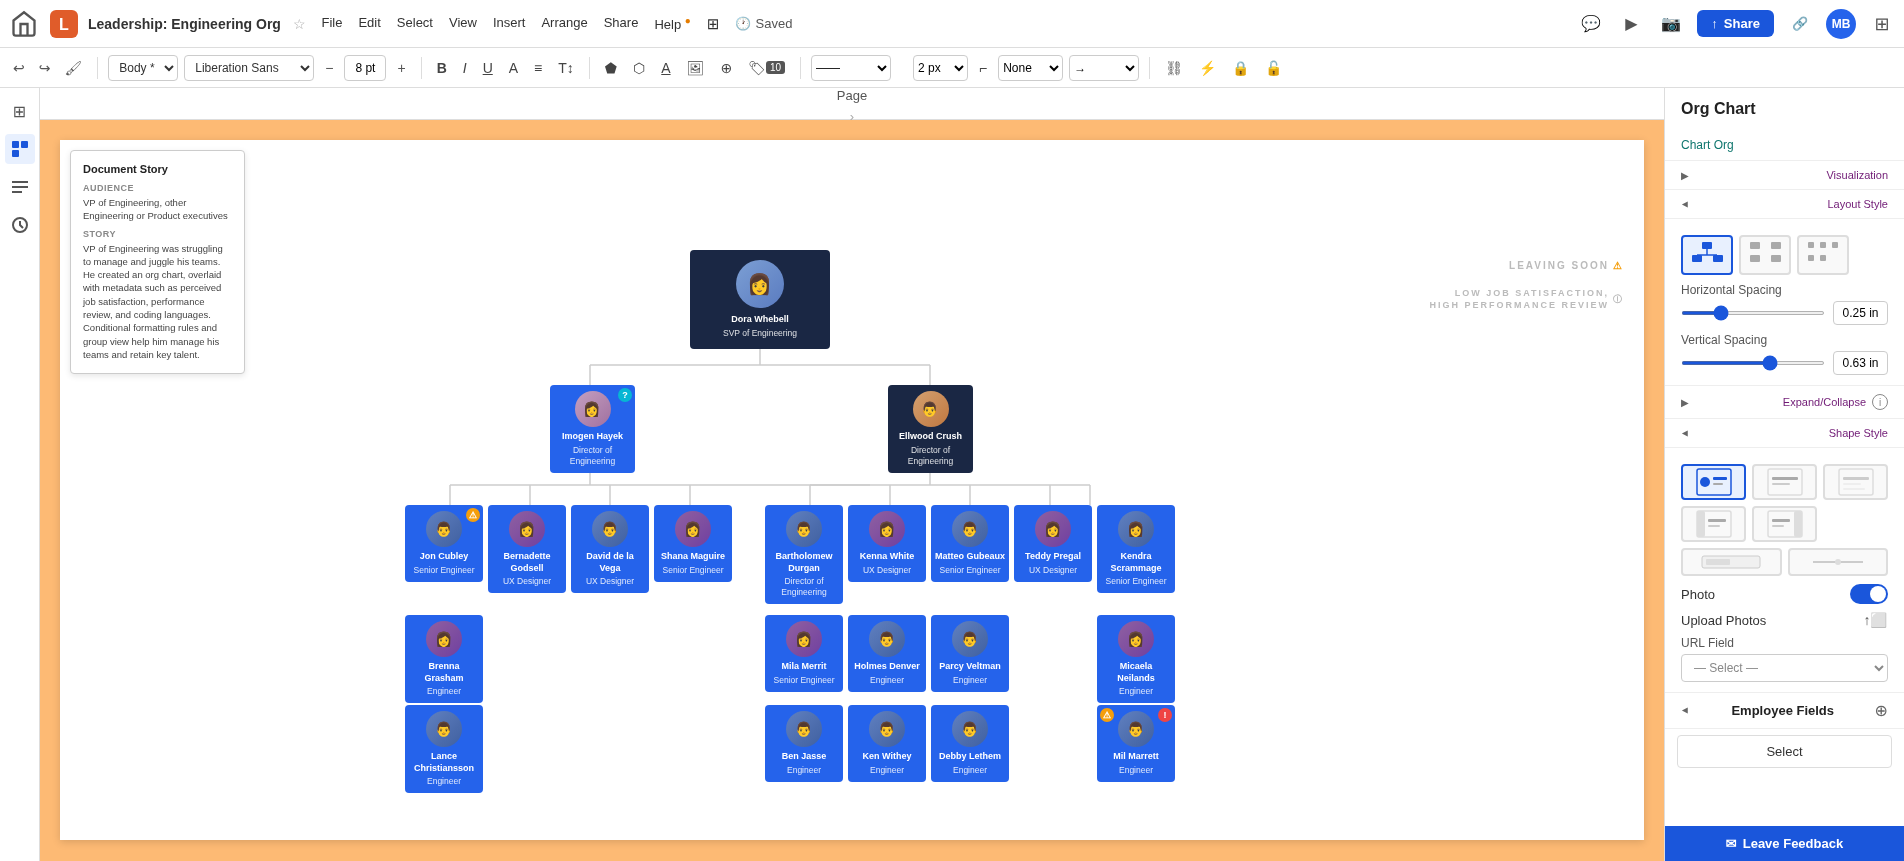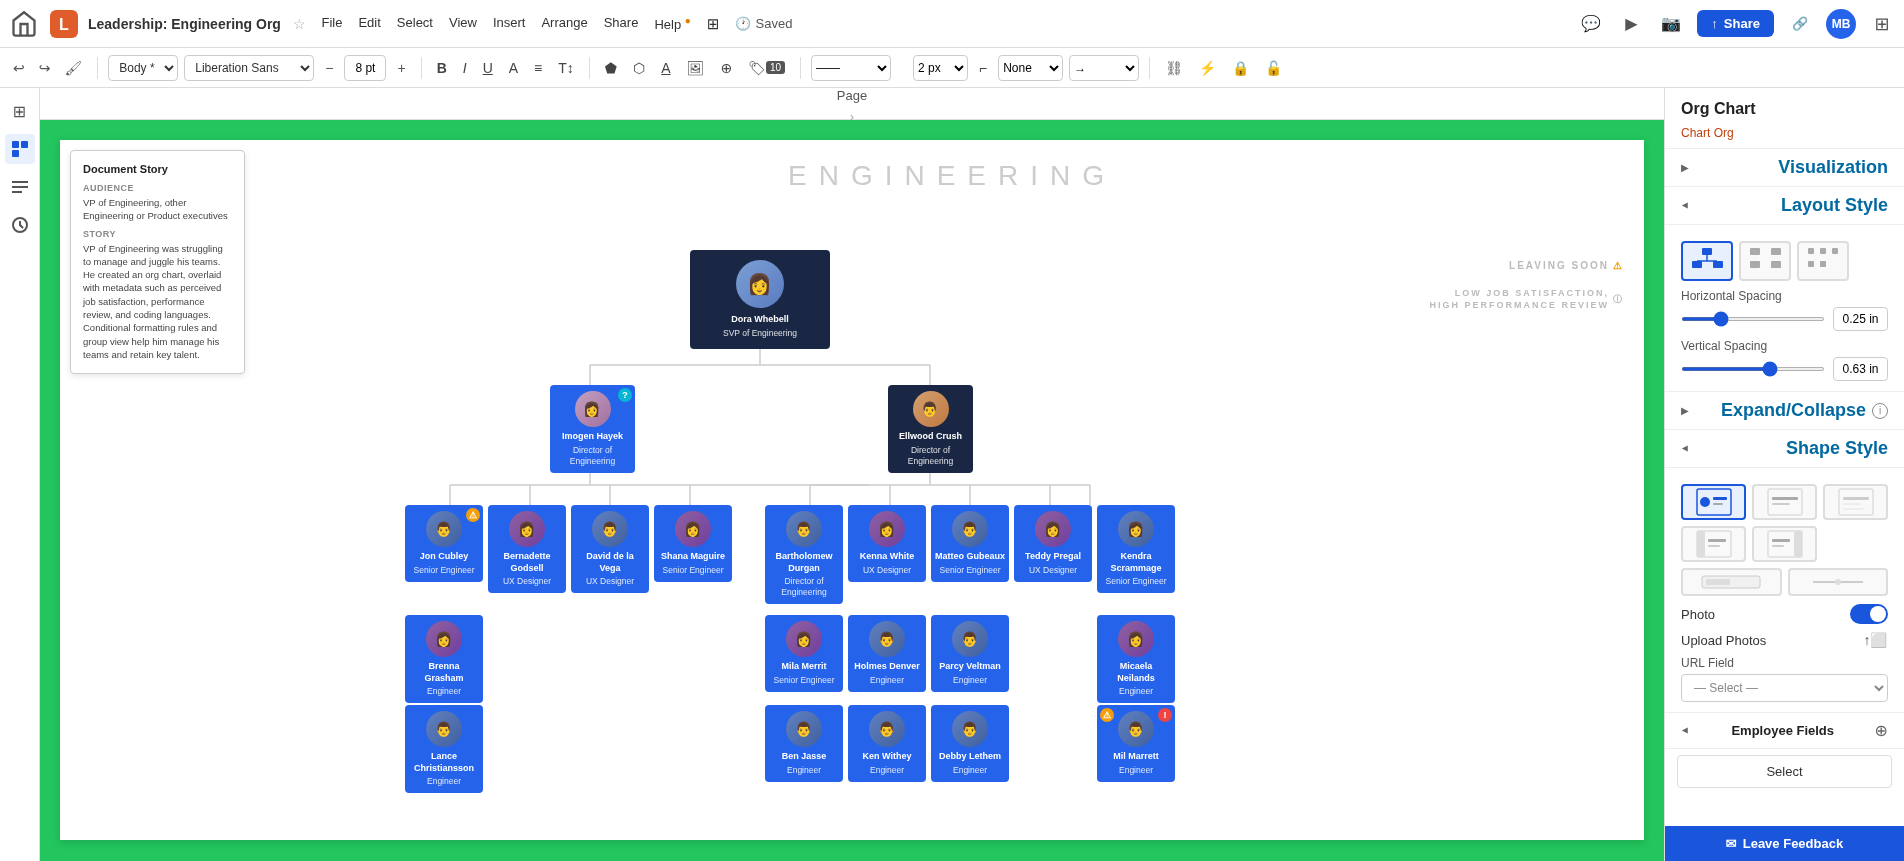--- a/index.html
+++ b/index.html
@@ -76,21 +76,21 @@
       background: #fff; border-bottom: 1px solid #ddd;
       padding: 0 16px; height: 32px; display: flex; align-items: center;
       gap: 6px; font-size: 13px; color: #555; flex-shrink: 0; flex-direction: column;
     }
     .bc-sep { color: #aaa; }
     .bc-active { color: #1a56db; font-weight: 500; }
     .bc-hint { margin-left: auto; font-size: 12px; color: #888; font-style: italic; }
 
     
     #canvas {
-      flex: 1; overflow: auto; background: #22c55e; position: relative;
+      flex: 1; overflow: auto; background: #fdba74; position: relative;
     }
     #canvas-inner {
       background: white; margin: 20px; min-height: 700px; position: relative;
       box-shadow: 0 2px 8px rgba(0,0,0,0.15);
     }
 
     
     #doc-story {
       position: absolute; top: 10px; left: 10px;
       background: white; border: 1px solid #ccc; border-radius: 4px;
@@ -166,21 +166,21 @@
     }
     .rp-tab {
       padding: 6px 12px; font-size: 13px; cursor: pointer; color: #666;
       border-bottom: 2px solid transparent; margin-bottom: -1px;
     }
     .rp-tab.active { color: #1a56db; border-bottom-color: #1a56db; font-weight: 600; }
     .rp-section-header {
       display: flex; align-items: center; justify-content: space-between;
       padding: 8px 16px; cursor: pointer; border-bottom: 1px solid #eee;
     }
-    .rp-section-title { font-size: 18px; font-weight: 700; color: #0369a1; }
+    .rp-section-title { font-size: 11px; font-weight: 400; color: #701a75; }
     .rp-chevron { font-size: 10px; color: #666; transition: transform 0.2s; }
     .rp-chevron.open { transform: rotate(90deg); }
     .rp-content { padding: 10px 16px; border-bottom: 1px solid #eee; }
 
     
     .layout-style-grid { display: flex; gap: 6px; flex-wrap: wrap; margin-top: 6px; }
     .layout-style-btn {
       width: 52px; height: 40px; border: 2px solid #ddd; border-radius: 4px;
       background: #f9f9f9; cursor: pointer; display: flex; align-items: center;
       justify-content: center; font-size: 18px; color: #555;
@@ -254,22 +254,23 @@
     
     .leave-feedback-btn {
       background: #1a56db; color: white; padding: 10px 16px;
       font-size: 13px; font-weight: 600; cursor: pointer;
       display: flex; align-items: center; justify-content: center; gap: 6px;
       margin-top: auto; flex-shrink: 0;
     }
 
     
     .chart-org-section {
-      padding: 8px 16px; font-size: 12px; color: #c2410c;
+      padding: 8px 16px; font-size: 12px; color: #0f766e;
       border-bottom: 1px solid #eee;
+      margin-top: 12px;
     }
 
     
     .expand-collapse-row {
       display: flex; align-items: center; gap: 6px;
     }
     .info-circle {
       width: 16px; height: 16px; border-radius: 50%; border: 1px solid #888;
       display: flex; align-items: center; justify-content: center;
       font-size: 10px; color: #888; cursor: pointer; flex-shrink: 0;
@@ -431,21 +432,20 @@
       <div id="canvas-inner">
 
         <div id="doc-story">
           <div class="doc-story-title">Document Story</div>
           <div class="doc-story-section-label">AUDIENCE</div>
           <div class="doc-story-text">VP of Engineering, other Engineering or Product executives</div>
           <div class="doc-story-section-label">STORY</div>
           <div class="doc-story-text">VP of Engineering was struggling to manage and juggle his teams. He created an org chart, overlaid with metadata such as perceived job satisfaction, performance review, and coding languages. Conditional formatting rules and group view help him manage his teams and retain key talent.</div>
         </div>
 
-        <div id="eng-title">ENGINEERING</div>
 
         <div class="overlay-label" id="leaving-soon">
           <span>LEAVING SOON</span>
           <span style="color:#f59e0b;">⚠</span>
         </div>
         <div class="overlay-label" id="low-job">
           <span style="text-align:right; line-height:1.3; font-size:9px;">LOW JOB SATISFACTION,<br>HIGH PERFORMANCE REVIEW</span>
           <span>ⓘ</span>
         </div>
 

